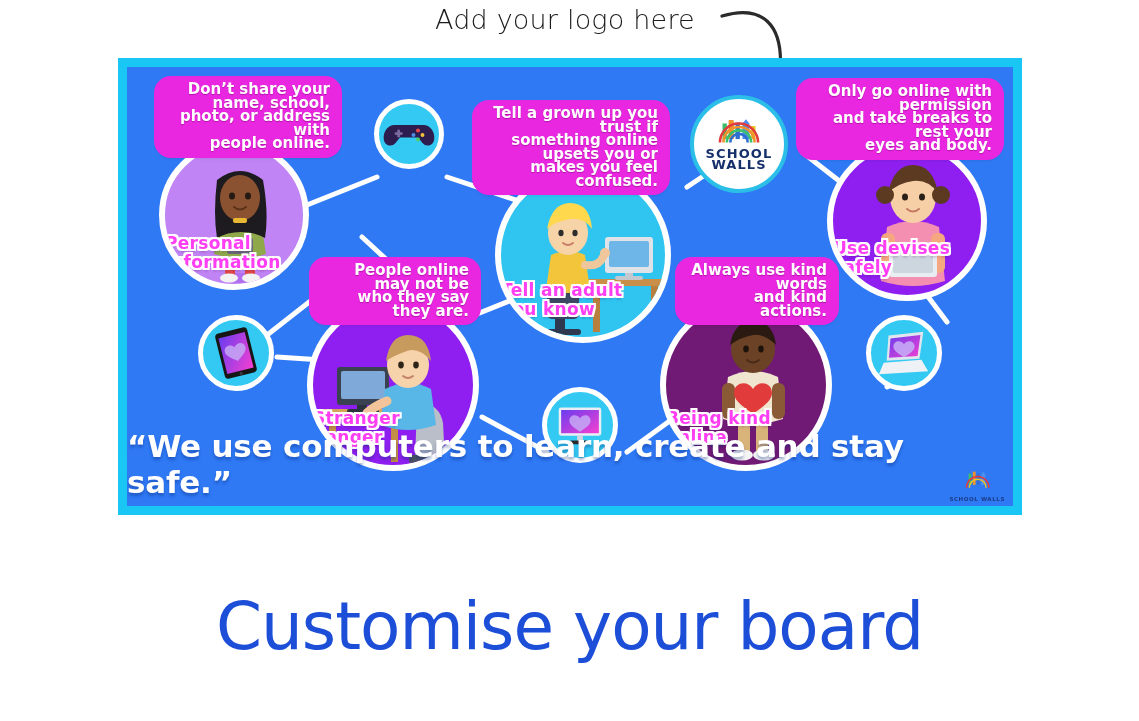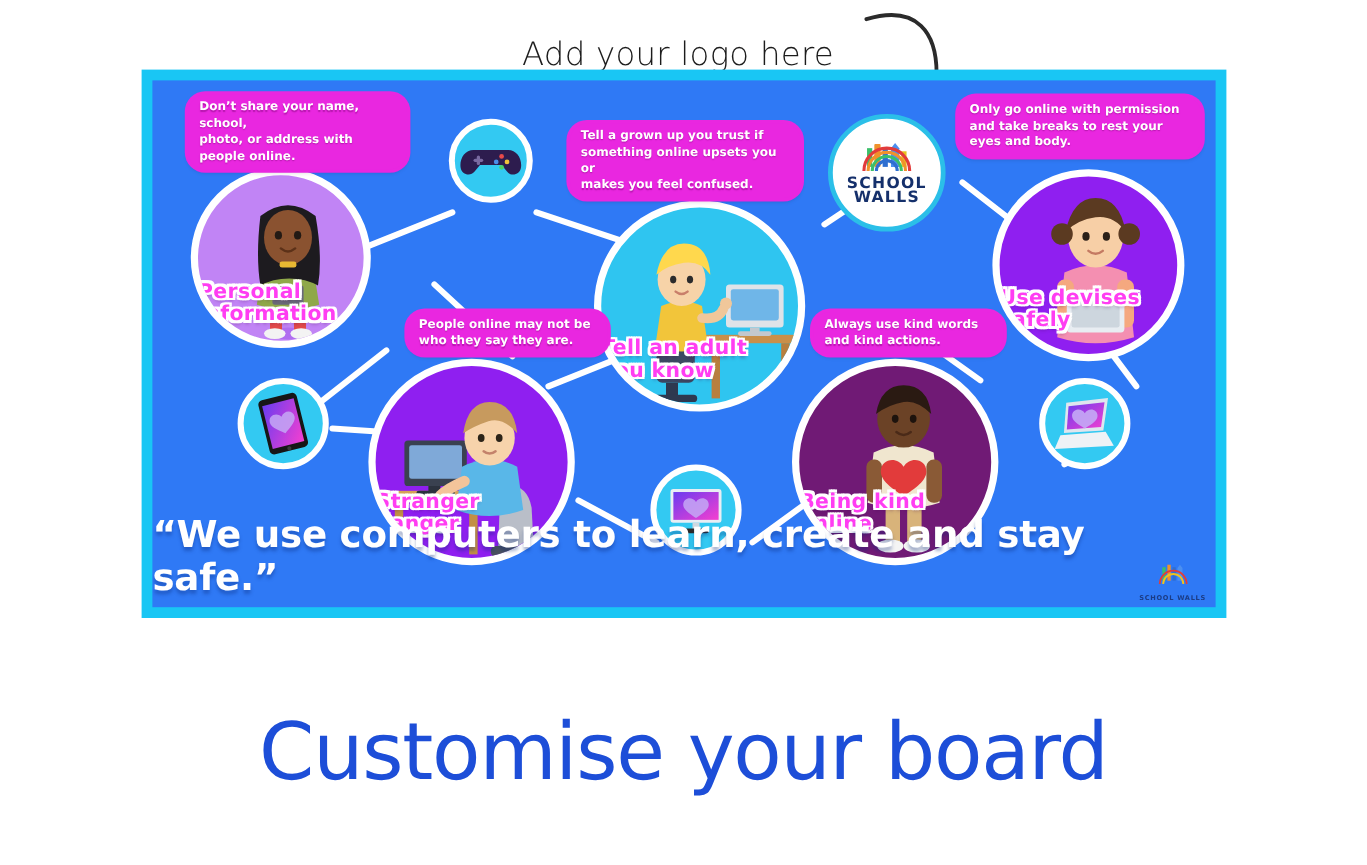--- a/index.html
+++ b/index.html
@@ -1,21 +1,21 @@
 <!DOCTYPE html>
 <html><head>
 <meta charset="utf-8">
 <style>
   html,body{margin:0;padding:0;background:#ffffff;}
   body{width:1139px;height:721px;position:relative;overflow:hidden;
        font-family:"Liberation Sans",sans-serif;}
 
   
   #annotation-layer{position:absolute;left:0;top:0;width:1139px;height:60px;}
-  #annotation-text{position:absolute;left:435px;top:30px;font-size:27px;
+  #annotation-text{position:absolute;left:435px;top:4px;font-size:27px;
        letter-spacing:.2px;color:#1c1c1c;font-family:"DejaVu Sans",sans-serif;
        font-weight:300;white-space:nowrap;}
   #annotation-arrow{position:absolute;left:718px;top:6px;}
 
   
   #board{position:absolute;left:118px;top:58px;width:904px;height:457px;
          background:#19c6f4;padding:0;box-sizing:border-box;}
   #board-inner{position:absolute;left:9px;top:9px;right:9px;bottom:9px;
          background:#2f79f5;overflow:hidden;}
 
@@ -35,21 +35,21 @@
        line-height:19px;color:#ff3df2;letter-spacing:.3px;
        text-shadow:
          -2px -2px 0 #fff, 2px -2px 0 #fff, -2px 2px 0 #fff, 2px 2px 0 #fff,
          -2px 0 0 #fff, 2px 0 0 #fff, 0 -2px 0 #fff, 0 2px 0 #fff,
          0 3px 3px rgba(60,0,80,.35);
        pointer-events:none;}
 
   
   .callout{position:absolute;background:#e927e0;border-radius:14px;
        padding:4px 9px;color:#ffffff;font-family:"DejaVu Sans",sans-serif;
-       font-weight:bold;font-size:10px;line-height:13.5px;text-align:left;
+       font-weight:bold;font-size:15px;line-height:13.5px;text-align:right;
        box-shadow:0 0 0 3px #e927e0, 0 2px 4px rgba(0,0,0,.2);
        text-shadow:0 1px 1px rgba(120,0,110,.45);}
 
   
   #logo-badge{position:absolute;background:#ffffff;border:4px solid #2bbfe8;
        border-radius:50%;display:flex;flex-direction:column;align-items:center;
        justify-content:center;}
   #logo-badge .logo-word{font-family:"DejaVu Sans",sans-serif;font-weight:bold;
        font-size:13px;color:#15306b;letter-spacing:1.1px;line-height:11px;}
 
@@ -290,21 +290,21 @@
 people online.</div>
 
     <div class="callout" style="left: 672px; top: 14px; width: 184px; white-space: pre-line;">Only go online with permission
 and take breaks to rest your
 eyes and body.</div>
 
     <div class="callout" style="left: 348px; top: 36px; width: 174px; white-space: pre-line;">Tell a grown up you trust if
 something online upsets you or
 makes you feel confused.</div>
 
-    <div class="callout" style="left: 213px; top: 193px; width: 148px; white-space: pre-line;">People online may not be
+    <div class="callout" style="left: 185px; top: 193px; width: 148px; white-space: pre-line;">People online may not be
 who they say they are.</div>
 
     <div class="callout" style="left: 551px; top: 193px; width: 140px; white-space: pre-line;">Always use kind words
 and kind actions.</div>
 
     <div id="quote-bar">“We use computers to learn, create and stay safe.”</div>
 
     <div id="watermark">
       <svg width="28" height="22" viewBox="0 0 40 30">
         <rect x="8" y="6" width="4" height="16" fill="#3bbf6a"></rect>

